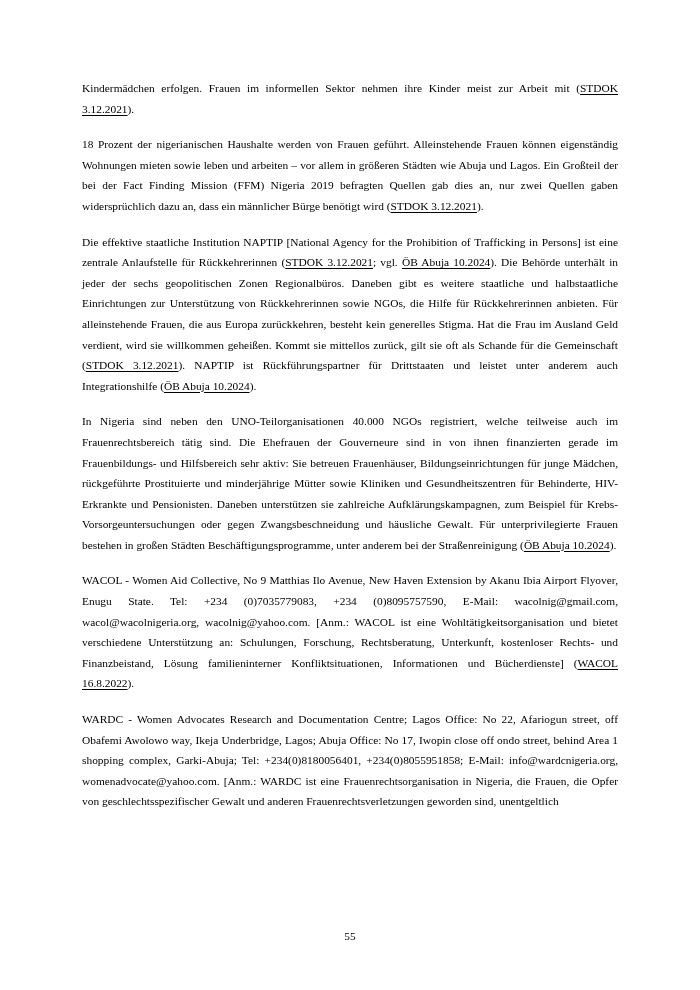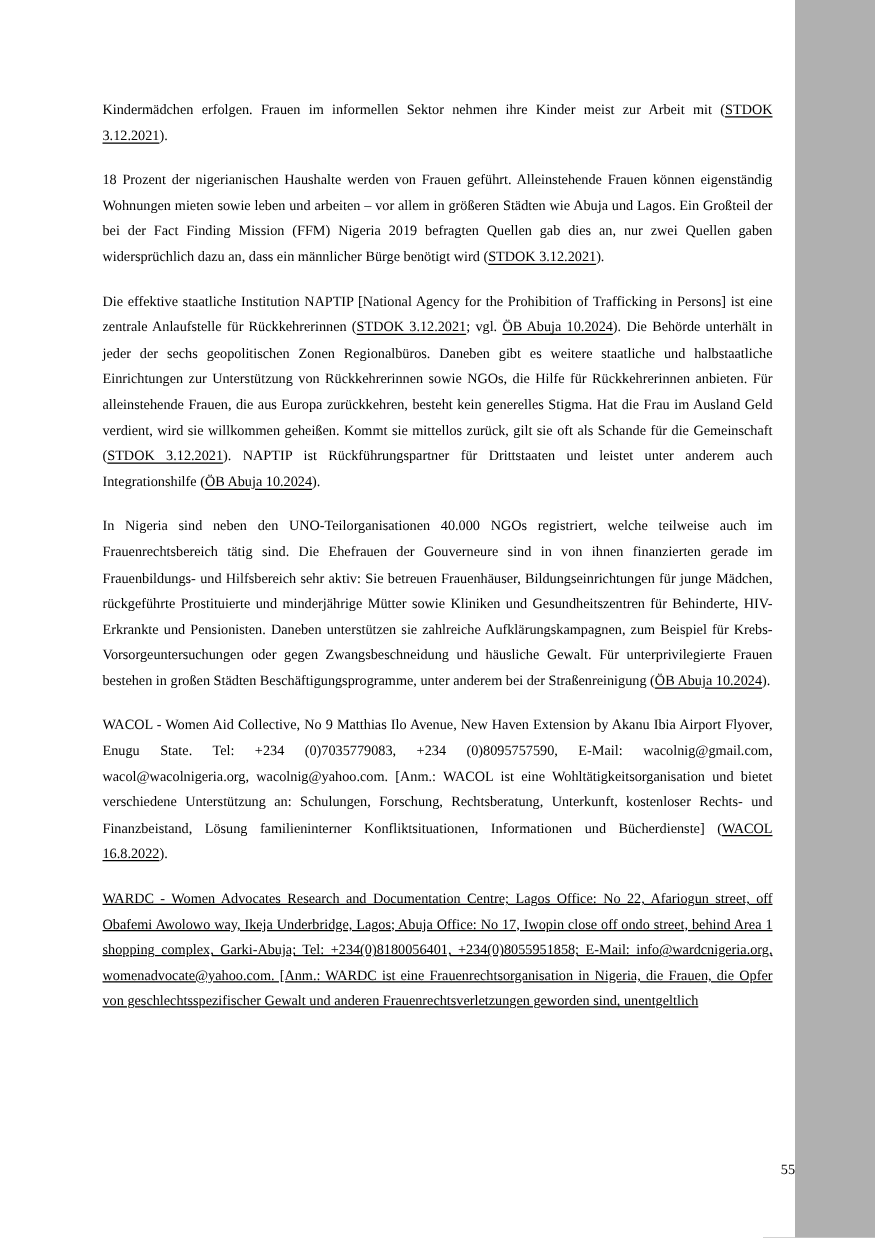--- a/index.html
+++ b/index.html
@@ -1,21 +1,21 @@
 <!DOCTYPE html>
 <html><head>
 <meta charset="utf-8">
 <style>
   html, body {
     margin: 0;
     padding: 0;
     background: #b0b0b0;
   }
   .page {
-    width: 636px;
+    width: 700px;
     height: 990px;
     background: #ffffff;
     position: relative;
     box-sizing: border-box;
     font-family: "Liberation Serif", serif;
     color: #000000;
     overflow: hidden;
   }
   .content {
     position: absolute;
@@ -26,32 +26,31 @@
   p.para {
     margin: 0 0 15px 0;
     font-size: 11.4px;
     line-height: 20.6px;
     text-align: justify;
     text-justify: inter-word;
     hyphens: manual;
   }
   p.para:last-child {
     margin-bottom: 0;
-    text-decoration: underline;
   }
   .ul {
     text-decoration: underline;
     text-underline-offset: 2px;
   }
   .pagenum {
     position: absolute;
     left: 0;
     right: 0;
     top: 930px;
-    text-align: right;
+    text-align: center;
     font-size: 11.4px;
     font-family: "Liberation Serif", serif;
   }
 </style>
 </head>
 <body>
 
 <div class="page">
   <div class="content">
     <p class="para"><span>Kindermädchen erfolgen. Frauen im informellen Sektor nehmen ihre Kinder meist zur Arbeit mit (</span><span class="ul">STDOK 3.12.2021</span><span>).</span></p>

